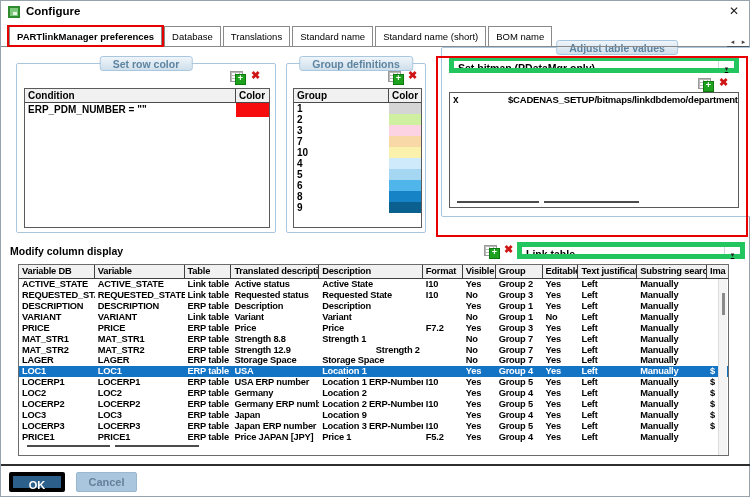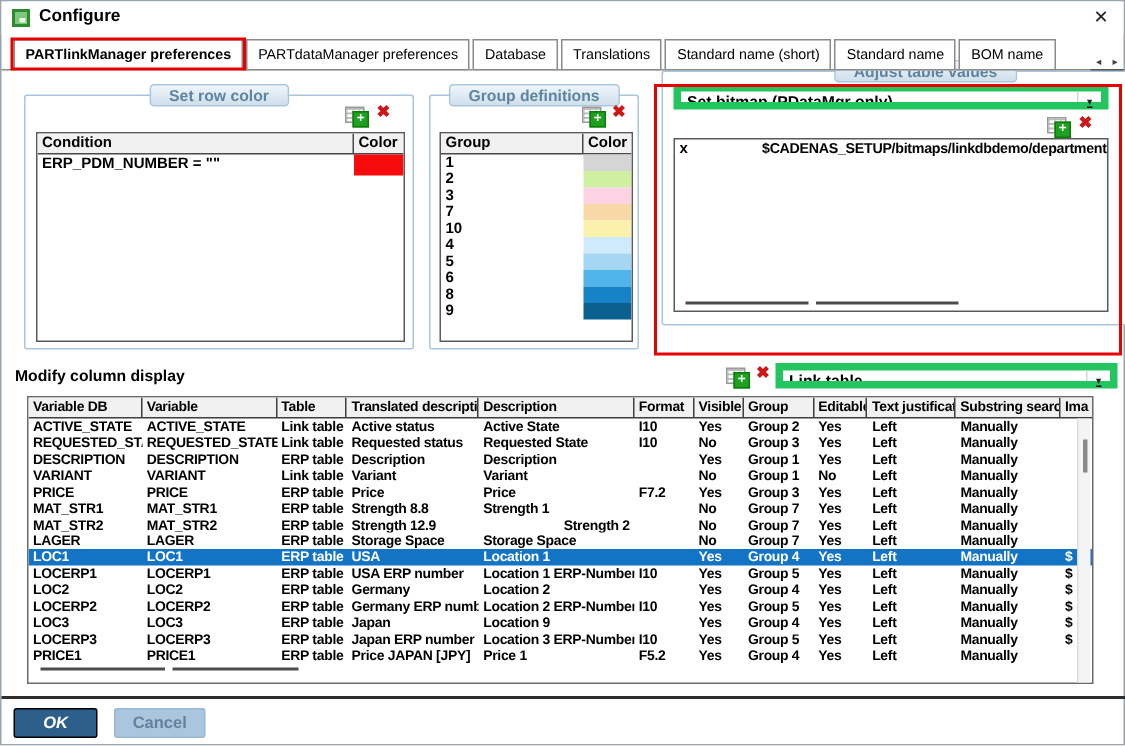--- a/index.html
+++ b/index.html
@@ -61,44 +61,43 @@
            white-space:nowrap; overflow:hidden; letter-spacing:-0.2px; }
   .bt-row { display:flex; height:10.93px; }
   .bt-row.sel { background:#1373c4; color:#fff; }
   .bt-td { font-size:9.3px; font-weight:600; line-height:10.5px; padding:0 3px; white-space:nowrap; overflow:hidden; letter-spacing:-0.2px; }
   .vscroll { position:absolute; right:1px; top:14px; width:9px; height:177px; background:#f4f4f4; border-left:1px solid #ddd; }
   .vthumb { position:absolute; left:3px; top:14px; width:3px; height:22px; background:#8a8a8a; }
 
   
   .sep { position:absolute; left:0; top:463px; width:750px; height:2px; background:#2e2e2e; }
   .btn { position:absolute; top:471px; height:20px; font-size:11px; font-weight:600; text-align:center; line-height:18px; border-radius:2px; }
-  .btn-ok { left:8px; width:56px; background:#2d5f8b; border:1px solid #000000; color:#fff;font-style:italic; }
+  .btn-ok { left:8px; width:56px; background:#2d5f8b; border:4px solid #000000; color:#fff; }
   .btn-cancel { left:75px; width:61px; background:#a9c6de; border:1px solid #9ab7d0; color:#64809a; }
 
   .mlabel { position:absolute; left:9px; top:244px; font-size:10.5px; font-weight:600; }
 </style>
 </head>
 <body>
 
 <div class="dialog">
 
   <div class="titlebar">
     <span class="appicon"></span>
     <span class="wtitle">Configure</span>
     <span class="wclose">✕</span>
   </div>
 
   <div class="tabline"></div>
   <div class="tabstrip" id="tabstrip">
       <div class="tab sel">PARTlinkManager preferences</div>
-      <div class="tab unsel">PARTdataManager preferences</div>
       <div class="tab unsel">Database</div>
       <div class="tab unsel">Translations</div>
+      <div class="tab unsel">Standard name</div>
       <div class="tab unsel">Standard name (short)</div>
-      <div class="tab unsel">Standard name</div>
       <div class="tab unsel">BOM name</div>
     </div>
   <div class="tabarrows">
     <span class="tabarrow">◂</span>
     <span class="tabarrow">▸</span>
   </div>
 
   <div class="groupbox" style="left:15px; top:62px; width:260px; height:170px;">
     <span class="gbtitle">Set row color</span>
     <span class="icon-add" style="position:absolute; left:213px; top:7px;"></span>

